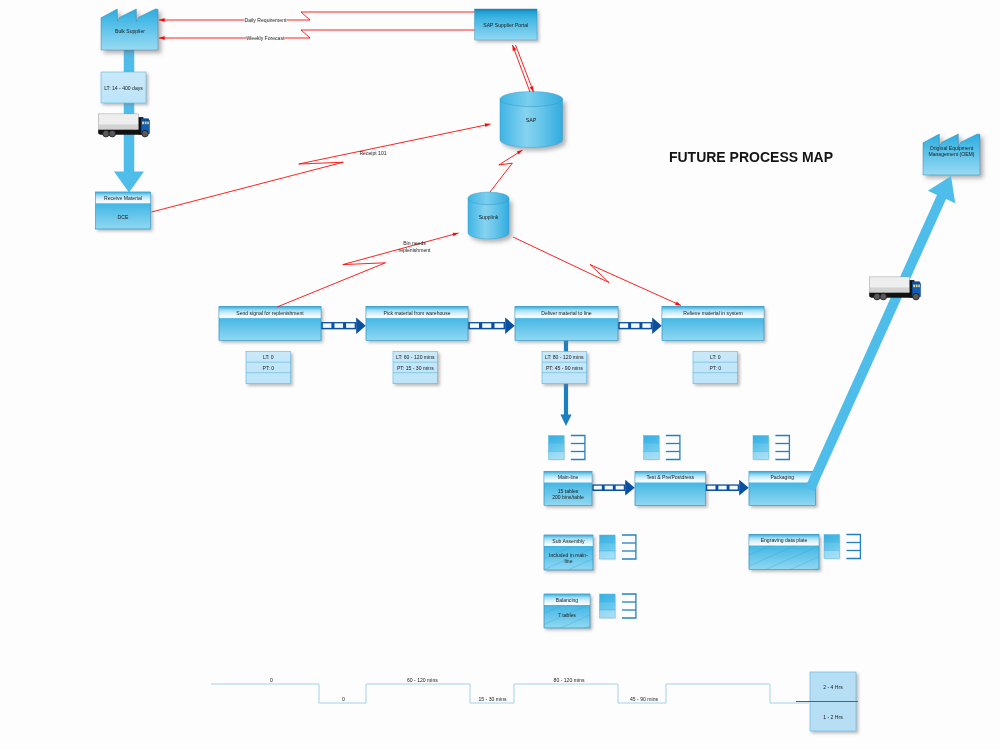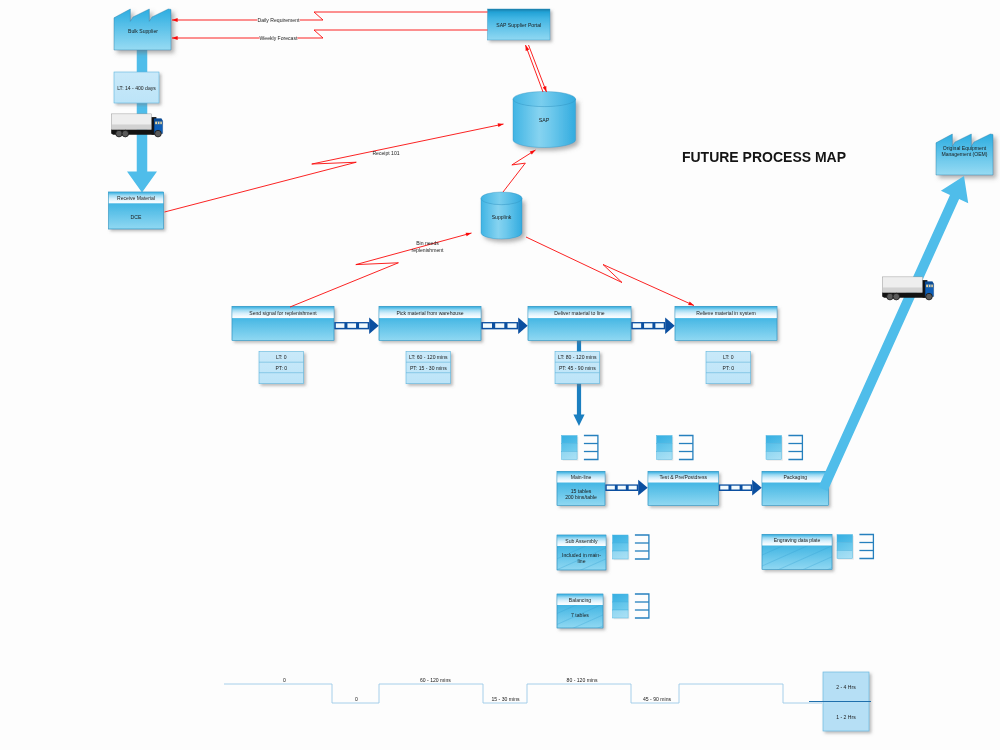--- a/index.html
+++ b/index.html
@@ -1,18 +1,18 @@
 <!DOCTYPE html>
 <html><head>
 <meta charset="utf-8">
 <title>Future Process Map</title>
 <style>
   html,body{margin:0;padding:0;}
   body{width:1000px;height:750px;background:#fdfdfd;font-family:"Liberation Sans",sans-serif;overflow:hidden;position:relative;}
-  #stage{position:absolute;left:16px;top:0;width:822px;height:750px;}
+  #stage{position:absolute;left:3px;top:0;width:822px;height:750px;}
 </style>
 </head>
 <body>
 
 <div id="stage">
   <svg id="map" width="1000" height="750" viewBox="0 0 1000 750">
     <defs>
       <linearGradient id="gFactory" x1="0" y1="0" x2="0" y2="1">
         <stop offset="0" stop-color="#2CADE1"></stop>
         <stop offset="1" stop-color="#97DBF3"></stop>

